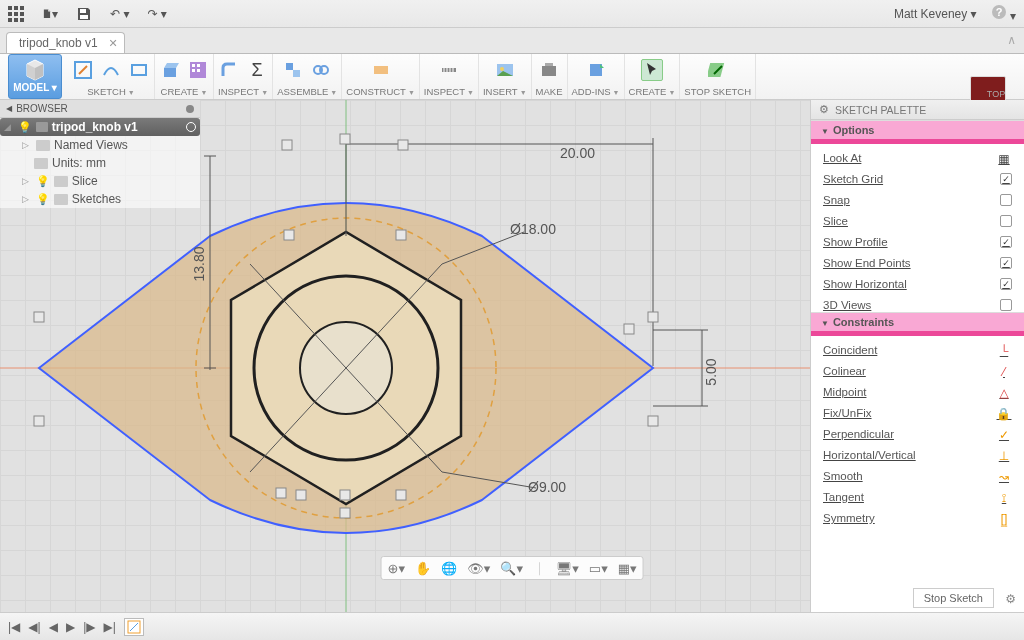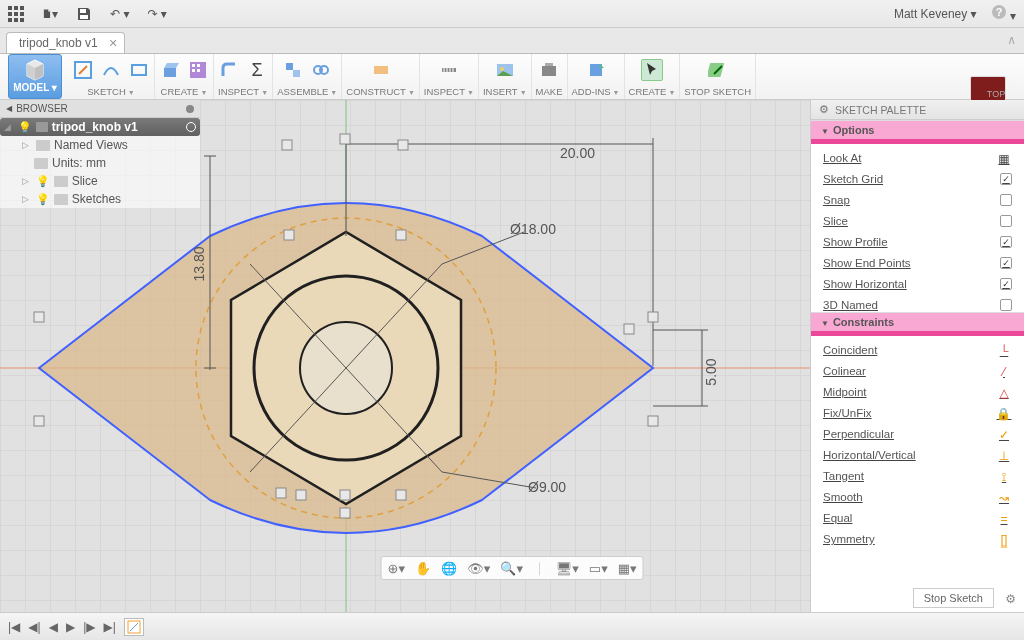--- a/index.html
+++ b/index.html
@@ -439,21 +439,21 @@
         </div>
         <div class="prow">
           <span class="lbl">Show End Points</span>
           <span class="chk">✓</span>
         </div>
         <div class="prow">
           <span class="lbl">Show Horizontal</span>
           <span class="chk">✓</span>
         </div>
         <div class="prow">
-          <span class="lbl">3D Named</span>
+          <span class="lbl">3D Views</span>
           <span class="chk"></span>
         </div>
       </div>
     <div class="psection">
       <span class="tri">▼</span><span>Constraints</span>
     </div>
     <div id="cons">
         <div class="prow">
           <span class="lbl">Coincident</span>
           <span class="cicon" style="color:#d44">└</span>
@@ -472,30 +472,26 @@
         </div>
         <div class="prow">
           <span class="lbl">Perpendicular</span>
           <span class="cicon" style="color:#e90">✓</span>
         </div>
         <div class="prow">
           <span class="lbl">Horizontal/Vertical</span>
           <span class="cicon" style="color:#e90">⊥</span>
         </div>
         <div class="prow">
+          <span class="lbl">Smooth</span>
+          <span class="cicon" style="color:#e90">↝</span>
+        </div>
+        <div class="prow">
           <span class="lbl">Tangent</span>
           <span class="cicon" style="color:#e90">⟟</span>
-        </div>
-        <div class="prow">
-          <span class="lbl">Smooth</span>
-          <span class="cicon" style="color:#e90">↝</span>
-        </div>
-        <div class="prow">
-          <span class="lbl">Equal</span>
-          <span class="cicon" style="color:#e90">=</span>
         </div>
         <div class="prow">
           <span class="lbl">Symmetry</span>
           <span class="cicon" style="color:#e90">⦋⦌</span>
         </div>
       </div>
     <div class="stop" style="position:absolute;right:30px;bottom:4px;background:#fff;border:1px solid #ccc;padding:3px 10px;font-size:11px;color:#666">
       <span>Stop Sketch</span>
     </div>
     <span style="position:absolute;right:8px;bottom:6px;color:#888">⚙</span>

